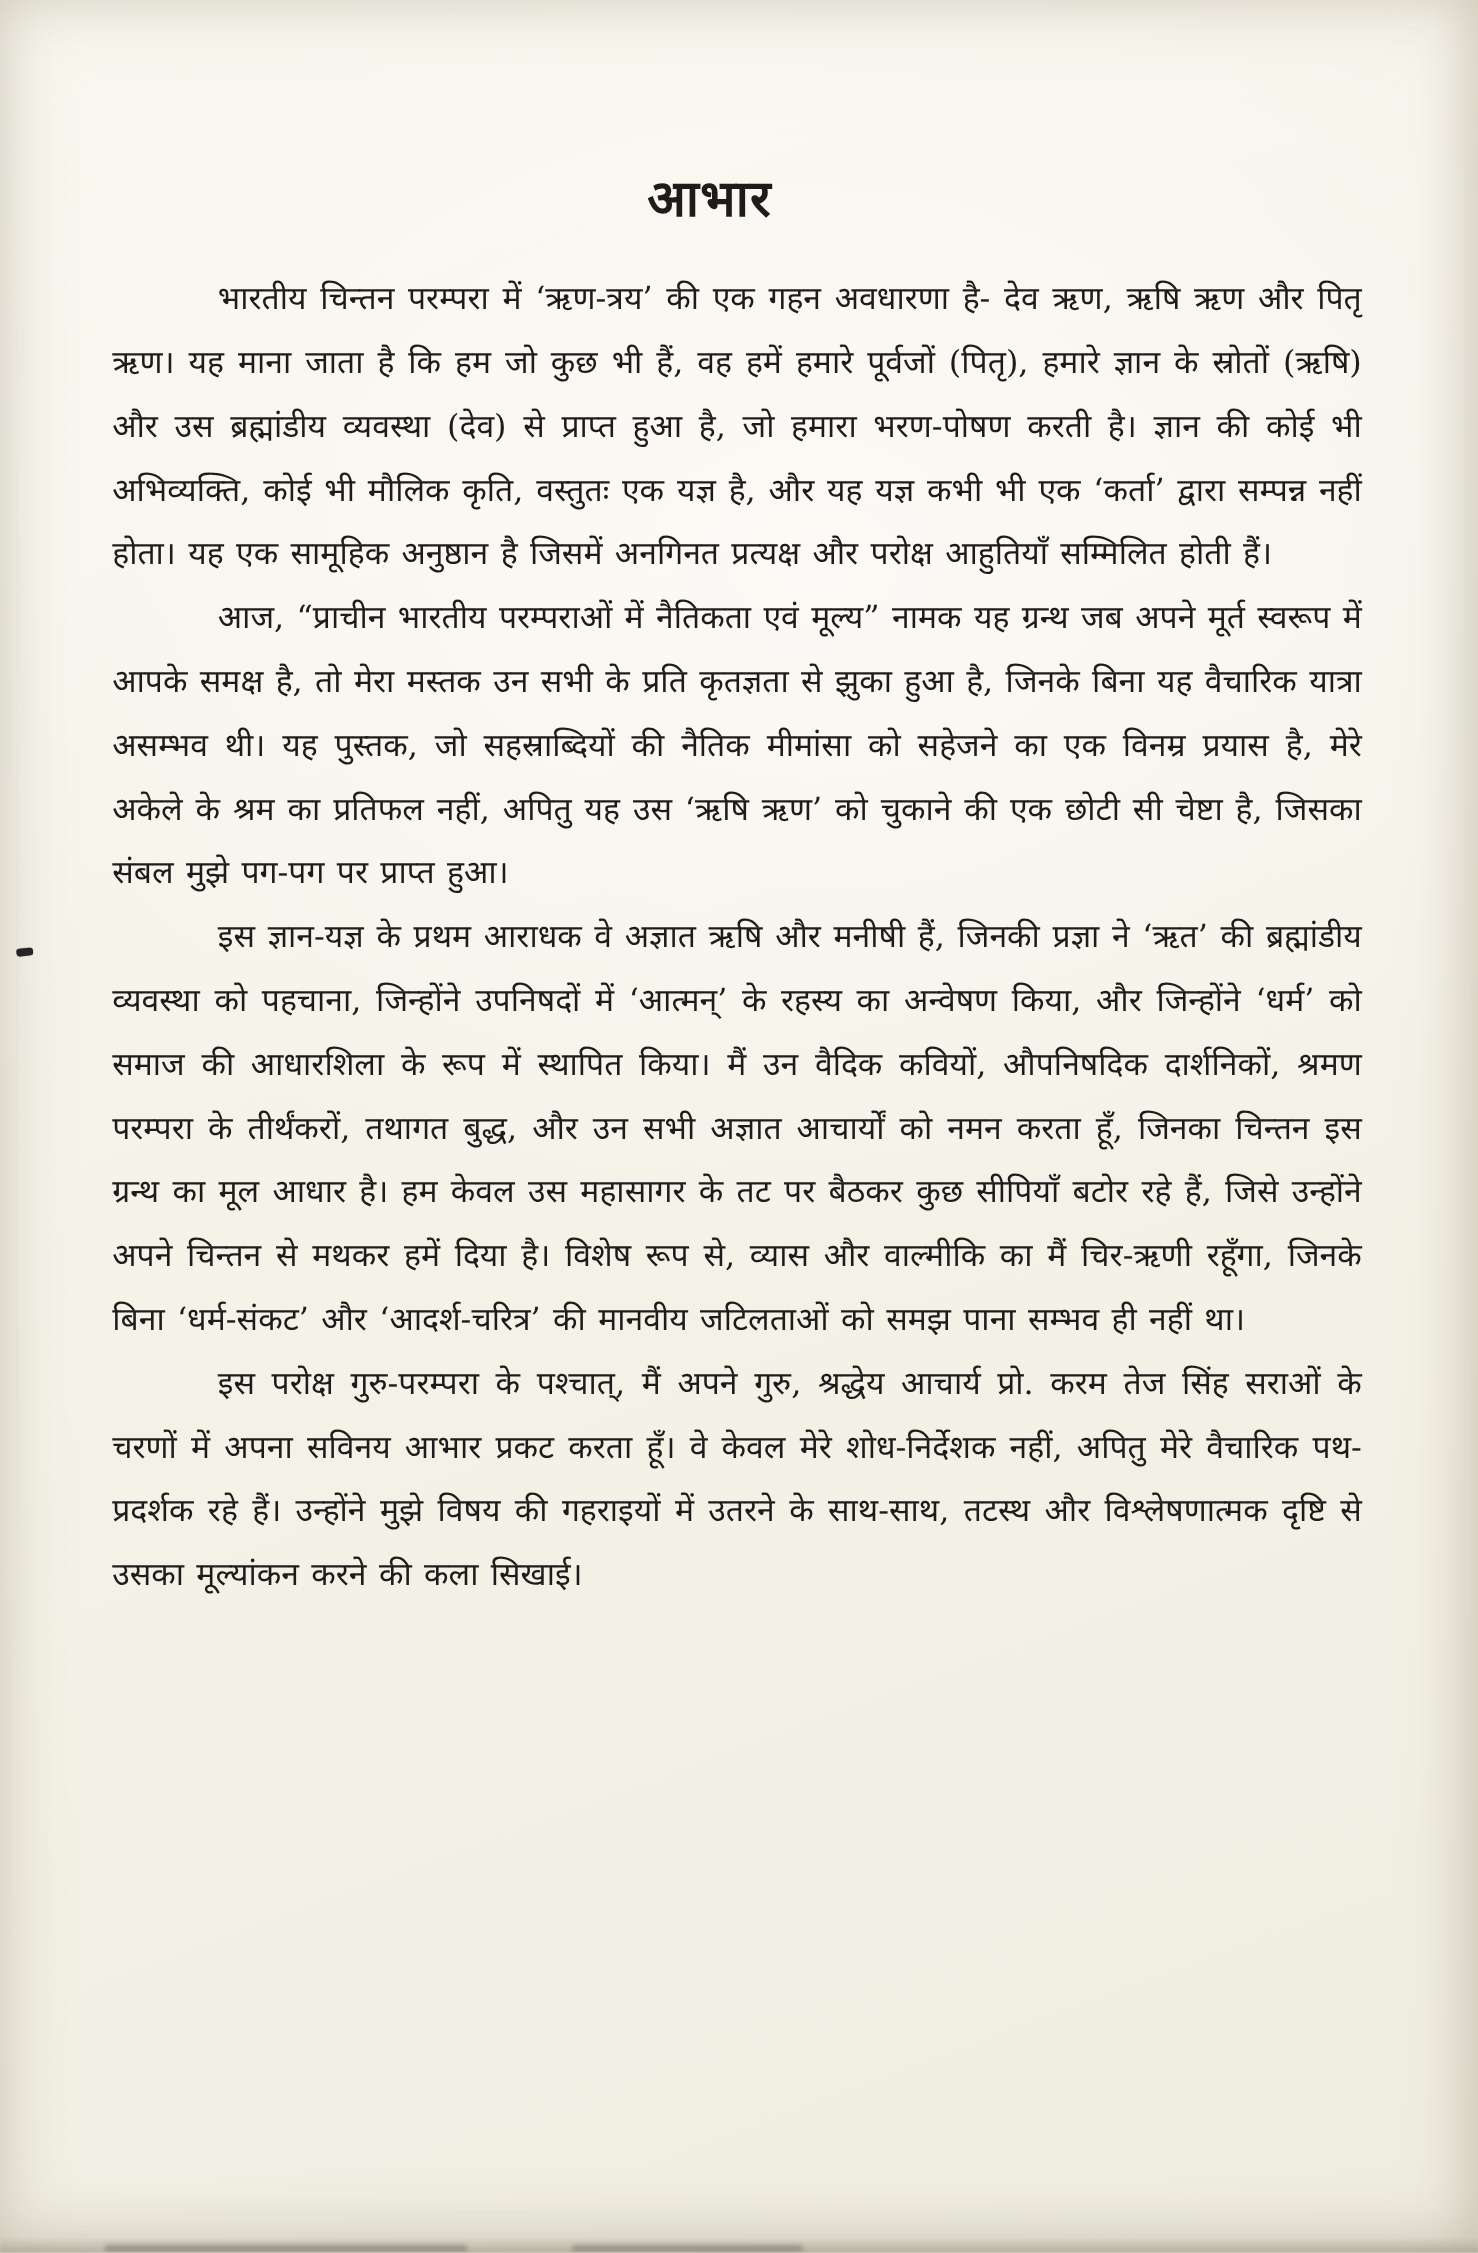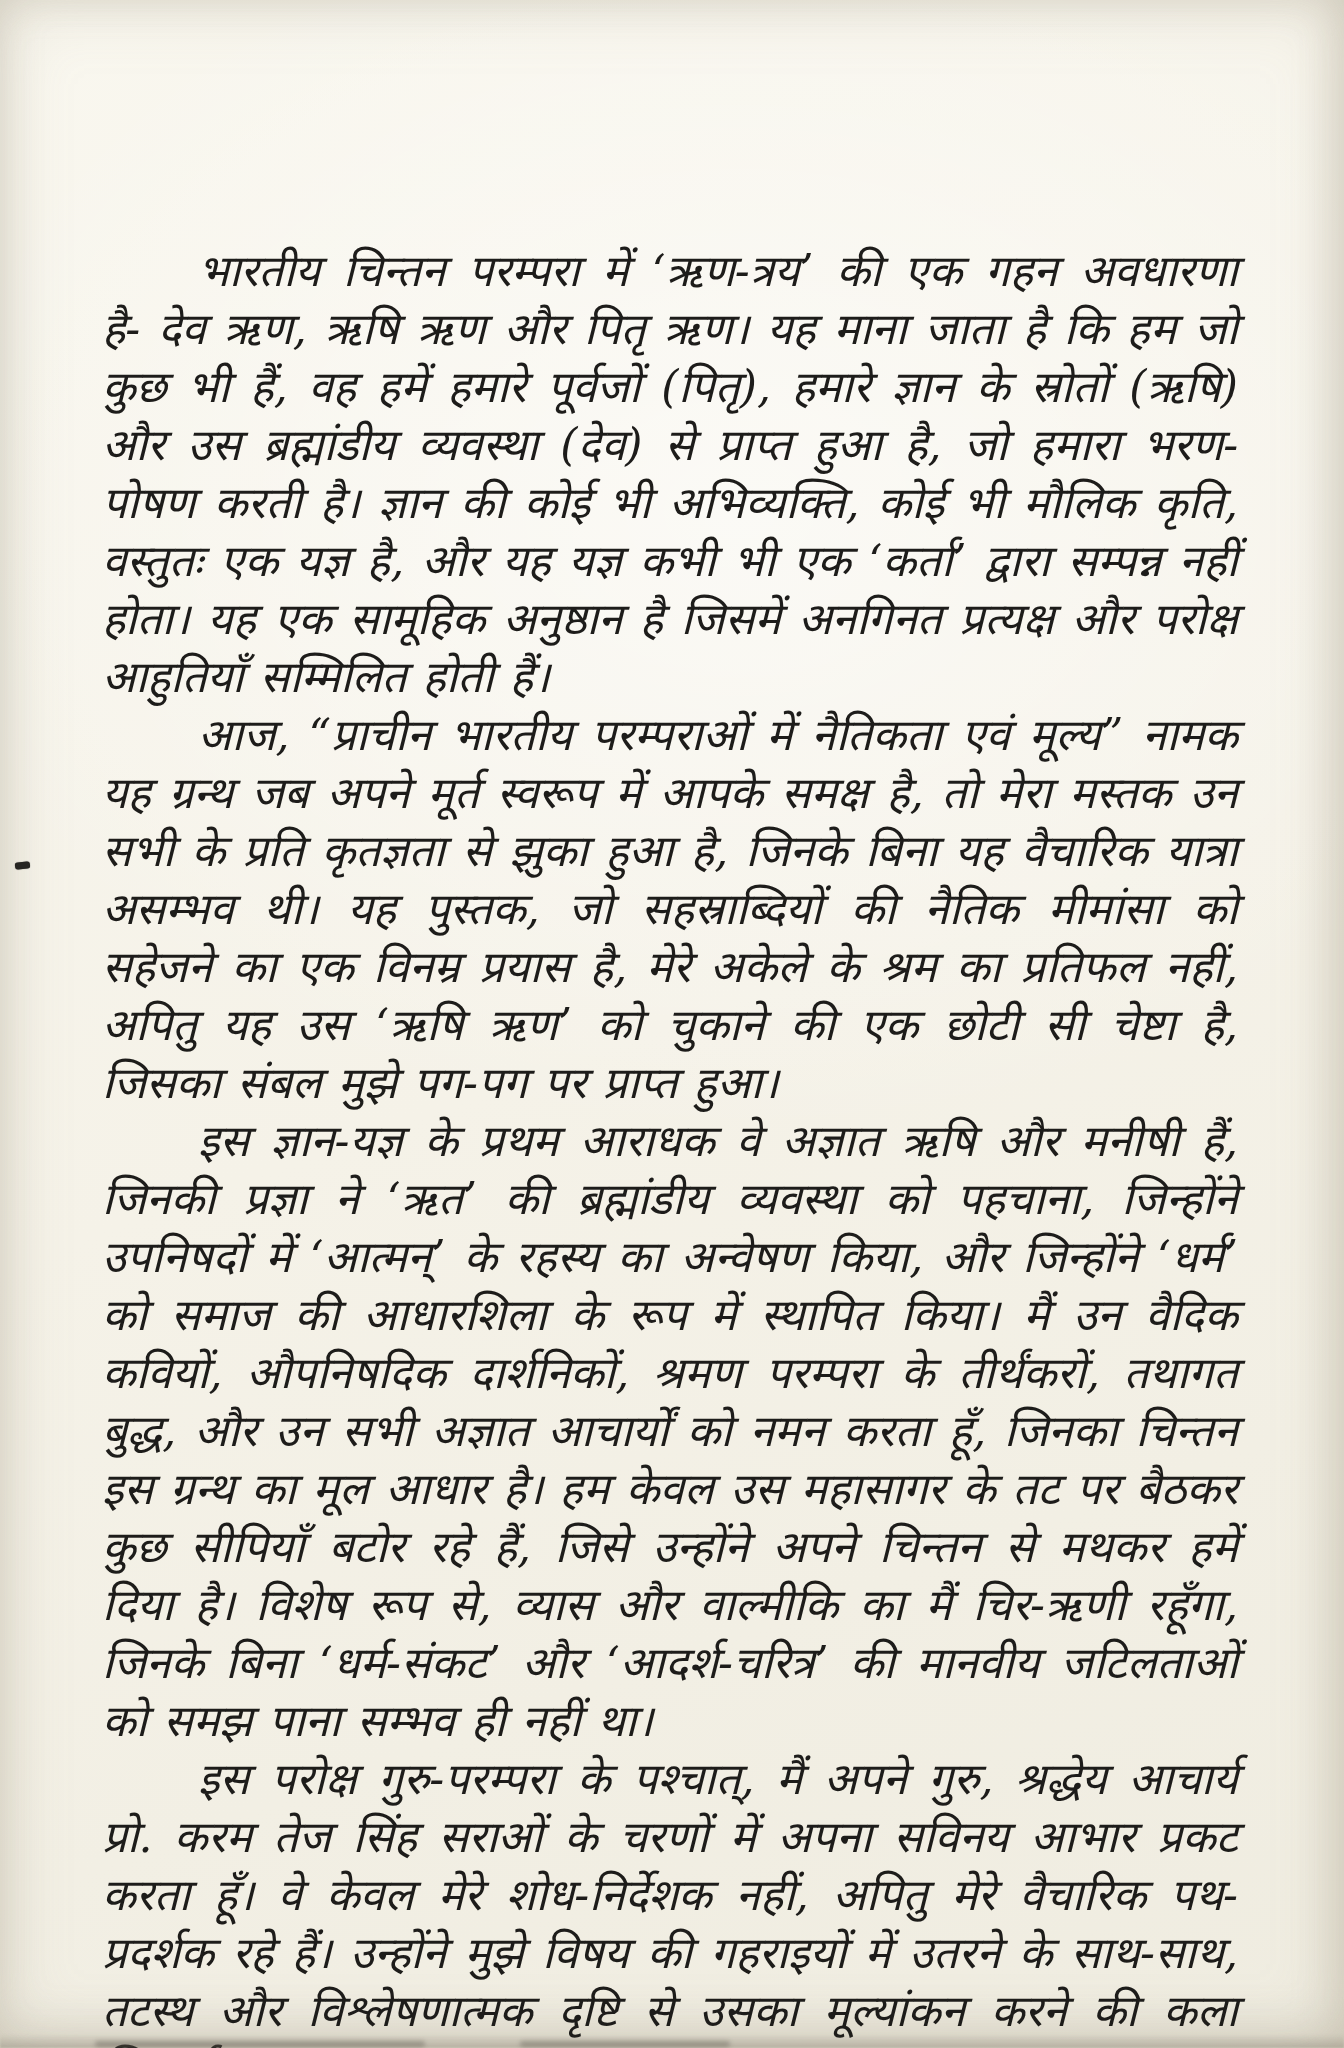--- a/index.html
+++ b/index.html
@@ -36,26 +36,25 @@
     margin: 0;
   }
   .body-text {
     position: absolute;
     top: 242px;
     left: 102px;
     width: 1136px;
   }
   .body-text p {
     margin: 0;
-    font-size: 44px;
+    font-size: 29px;
     line-height: 58px;
     text-align: justify;
     text-indent: 96px;
     word-spacing: 2px;
-    font-style: italic;
   }
   
   .stray-mark {
     position: absolute;
     left: 15px;
     top: 862px;
     width: 15px;
     height: 7px;
     background: #262522;
     border-radius: 3px / 2.5px;
@@ -83,20 +82,21 @@
     filter: blur(2px);
   }
   .bottom-smudge::before { left: 95px;  width: 330px; }
   .bottom-smudge::after  { left: 520px; width: 210px; }
 </style>
 </head>
 <body>
 
 <div class="page">
 
+  <h1 class="title">आभार</h1>
 
   <div class="body-text">
     <p>भारतीय चिन्तन परम्परा में ‘ऋण-त्रय’ की एक गहन अवधारणा है- देव ऋण, ऋषि ऋण और पितृ ऋण। यह माना जाता है कि हम जो कुछ भी हैं, वह हमें हमारे पूर्वजों (पितृ), हमारे ज्ञान के स्रोतों (ऋषि) और उस ब्रह्मांडीय व्यवस्था (देव) से प्राप्त हुआ है, जो हमारा भरण-पोषण करती है। ज्ञान की कोई भी अभिव्यक्ति, कोई भी मौलिक कृति, वस्तुतः एक यज्ञ है, और यह यज्ञ कभी भी एक ‘कर्ता’ द्वारा सम्पन्न नहीं होता। यह एक सामूहिक अनुष्ठान है जिसमें अनगिनत प्रत्यक्ष और परोक्ष आहुतियाँ सम्मिलित होती हैं।</p>
     <p>आज, “प्राचीन भारतीय परम्पराओं में नैतिकता एवं मूल्य” नामक यह ग्रन्थ जब अपने मूर्त स्वरूप में आपके समक्ष है, तो मेरा मस्तक उन सभी के प्रति कृतज्ञता से झुका हुआ है, जिनके बिना यह वैचारिक यात्रा असम्भव थी। यह पुस्तक, जो सहस्राब्दियों की नैतिक मीमांसा को सहेजने का एक विनम्र प्रयास है, मेरे अकेले के श्रम का प्रतिफल नहीं, अपितु यह उस ‘ऋषि ऋण’ को चुकाने की एक छोटी सी चेष्टा है, जिसका संबल मुझे पग-पग पर प्राप्त हुआ।</p>
     <p>इस ज्ञान-यज्ञ के प्रथम आराधक वे अज्ञात ऋषि और मनीषी हैं, जिनकी प्रज्ञा ने ‘ऋत’ की ब्रह्मांडीय व्यवस्था को पहचाना, जिन्होंने उपनिषदों में ‘आत्मन्’ के रहस्य का अन्वेषण किया, और जिन्होंने ‘धर्म’ को समाज की आधारशिला के रूप में स्थापित किया। मैं उन वैदिक कवियों, औपनिषदिक दार्शनिकों, श्रमण परम्परा के तीर्थंकरों, तथागत बुद्ध, और उन सभी अज्ञात आचार्यों को नमन करता हूँ, जिनका चिन्तन इस ग्रन्थ का मूल आधार है। हम केवल उस महासागर के तट पर बैठकर कुछ सीपियाँ बटोर रहे हैं, जिसे उन्होंने अपने चिन्तन से मथकर हमें दिया है। विशेष रूप से, व्यास और वाल्मीकि का मैं चिर-ऋणी रहूँगा, जिनके बिना ‘धर्म-संकट’ और ‘आदर्श-चरित्र’ की मानवीय जटिलताओं को समझ पाना सम्भव ही नहीं था।</p>
     <p>इस परोक्ष गुरु-परम्परा के पश्चात्, मैं अपने गुरु, श्रद्धेय आचार्य प्रो. करम तेज सिंह सराओं के चरणों में अपना सविनय आभार प्रकट करता हूँ। वे केवल मेरे शोध-निर्देशक नहीं, अपितु मेरे वैचारिक पथ-प्रदर्शक रहे हैं। उन्होंने मुझे विषय की गहराइयों में उतरने के साथ-साथ, तटस्थ और विश्लेषणात्मक दृष्टि से उसका मूल्यांकन करने की कला सिखाई।</p>
   </div>
 
   <div class="stray-mark"></div>
 

